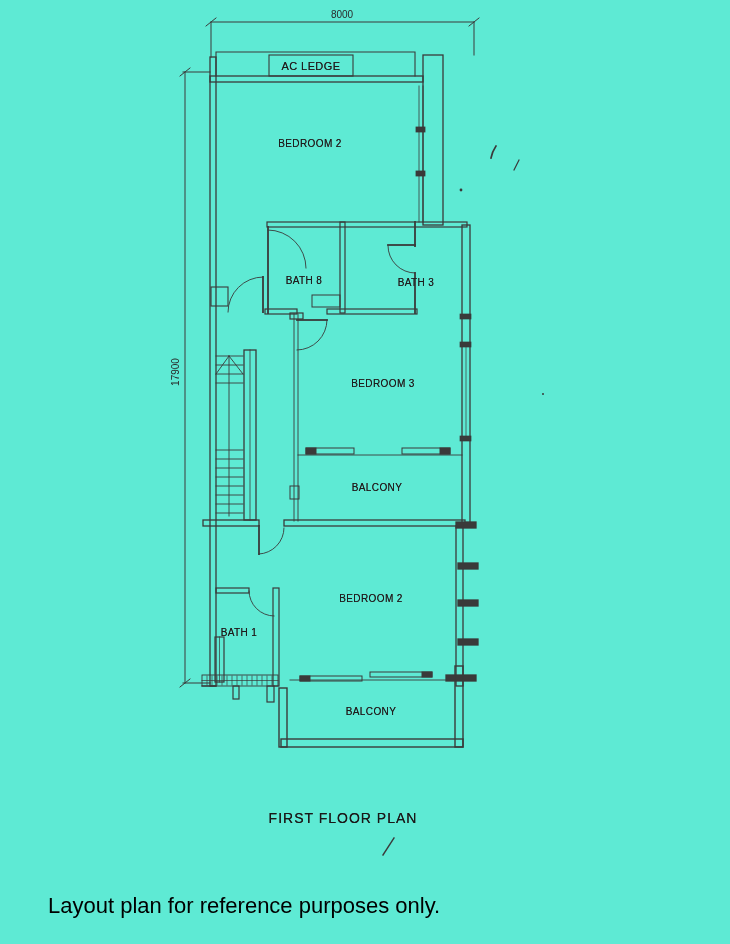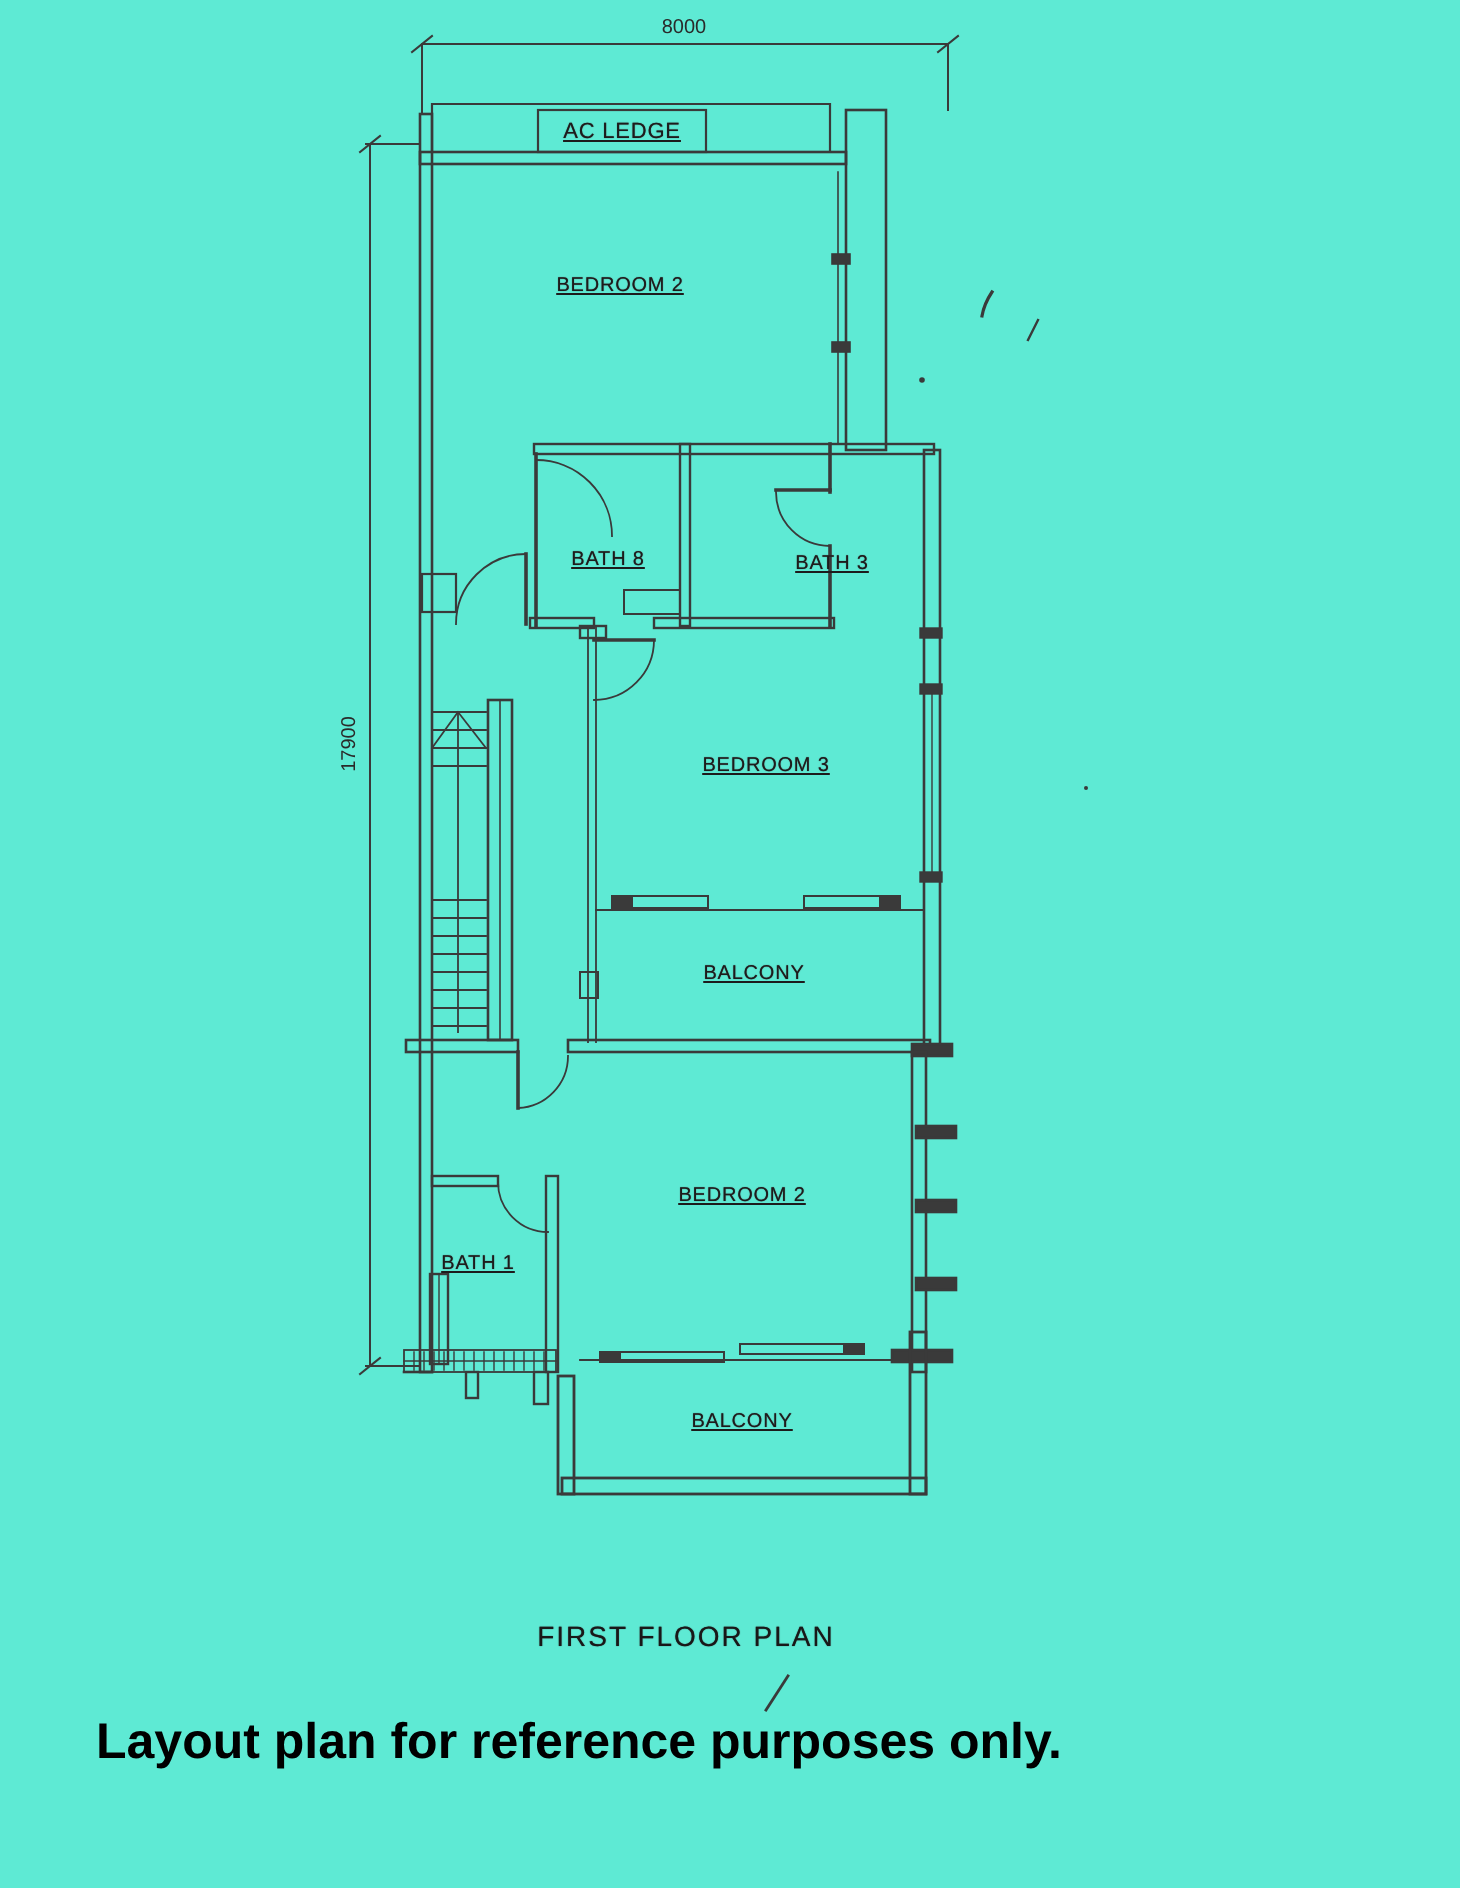--- a/index.html
+++ b/index.html
@@ -12,21 +12,20 @@
   }
   #plan-svg{position:absolute;left:0;top:0;}
   .room-label{
     position:absolute;
     transform:translate(-50%,-50%);
     font-size:10px;
     letter-spacing:0.4px;
     color:#1c1c1c;
     white-space:nowrap;
     text-shadow:0 0 0.5px #444;
-    text-decoration:underline;
   }
   .dim-label{
     position:absolute;
     transform:translate(-50%,-50%);
     font-size:10px;
     color:#2a2a2a;
     white-space:nowrap;
   }
   .dim-label.vertical{
     transform:translate(-50%,-50%) rotate(-90deg);
@@ -37,23 +36,24 @@
     font-size:14px;
     letter-spacing:1px;
     color:#181818;
     white-space:nowrap;
     text-shadow:0 0 0.5px #333;
   }
   .disclaimer{
     position:absolute;
     left:48px;
     color:#000;
-    font-weight:bold;
-    font-size:25px;
-    white-space:nowrap;
+    font-weight:normal;
+    font-size:22px;
+    white-space:nowrap;
+    margin-top:36px;
   }
 </style>
 </head>
 <body>
 
 <div id="page">
 
   <svg id="plan-svg" width="730" height="944" viewBox="0 0 730 944" fill="none" stroke="#3a3a3a" stroke-width="1.3" stroke-linecap="square">
 
     <g stroke-width="1">

